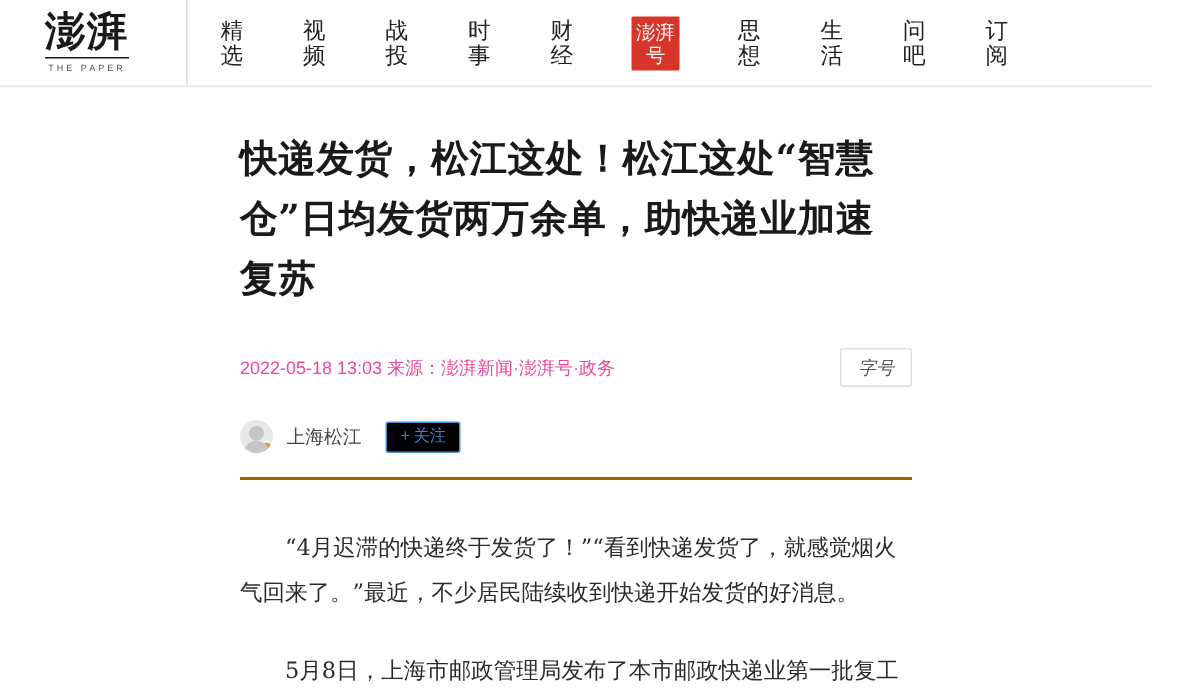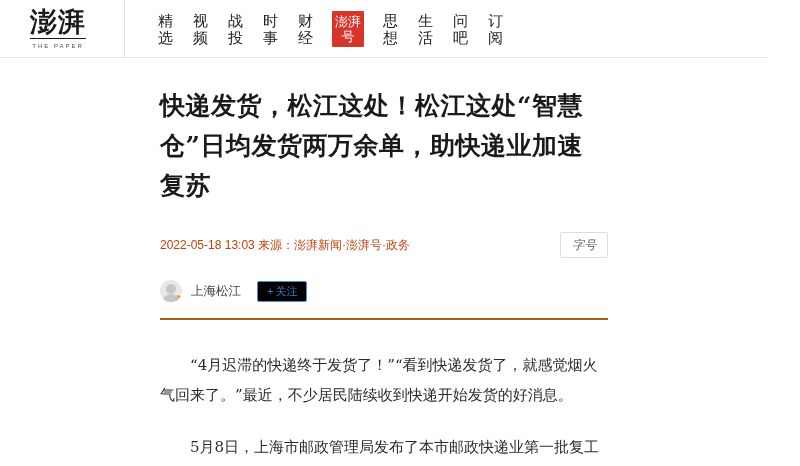--- a/index.html
+++ b/index.html
@@ -57,22 +57,22 @@
     font-size: 6px;
     letter-spacing: 2px;
     color: #555;
     margin-top: 8px;
   }
 
   .nav {
     display: flex;
     align-items: center;
     height: 58px;
-    margin-left: 32px;
-    gap: 18px;
+    margin-left: 21px;
+    gap: 38px;
   }
   .nav-item {
     font-size: 15px;
     color: #222;
     line-height: 17px;
     width: 17px;
     text-align: center;
     cursor: pointer;
     white-space: pre-line;
     letter-spacing: 0;
@@ -103,21 +103,21 @@
     letter-spacing: 0.5px;
   }
   .meta-row {
     display: flex;
     align-items: center;
     justify-content: space-between;
     margin-top: 26px;
   }
   .meta {
     font-size: 12px;
-    color: #c2410c;
+    color: #ec4899;
   }
   .fontsize-btn {
     border: 1px solid #ddd;
     border-radius: 2px;
     font-size: 12px;
     color: #555;
     padding: 5px 11px;
     background: #fff;
     cursor: pointer;
     line-height: 14px;

